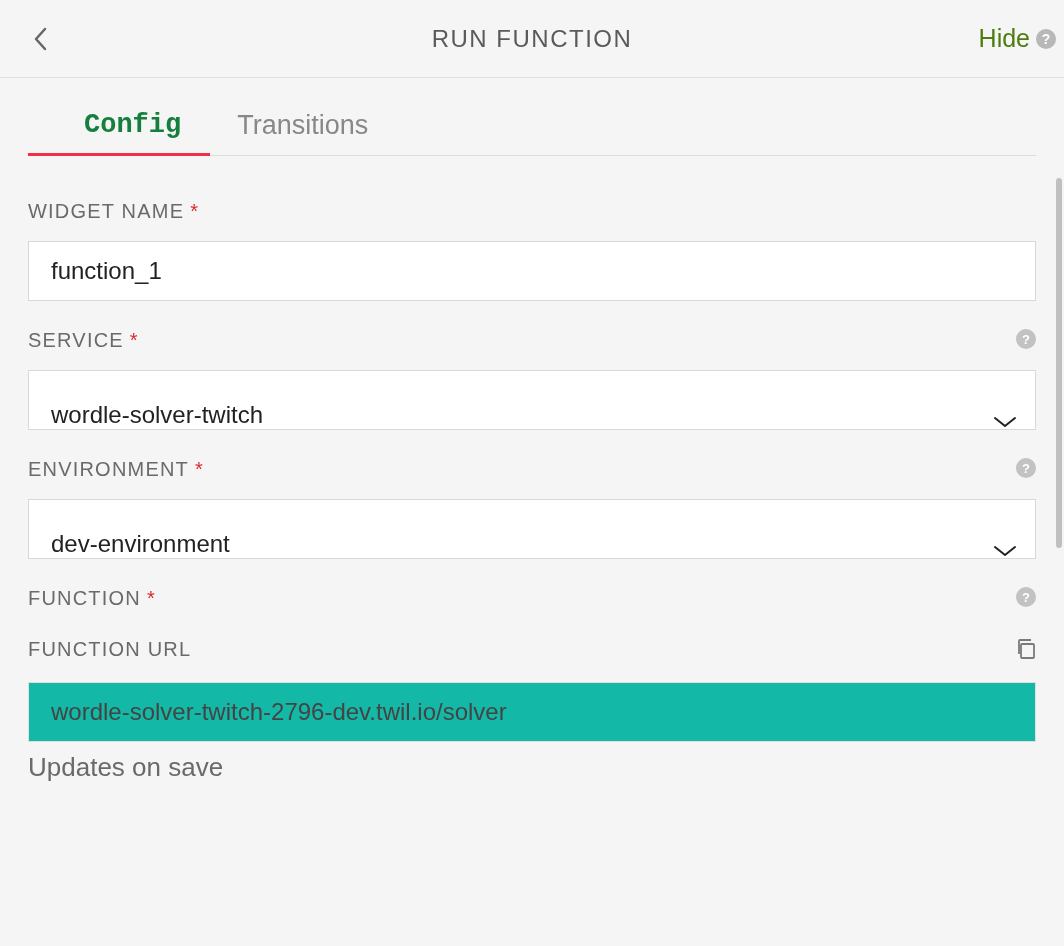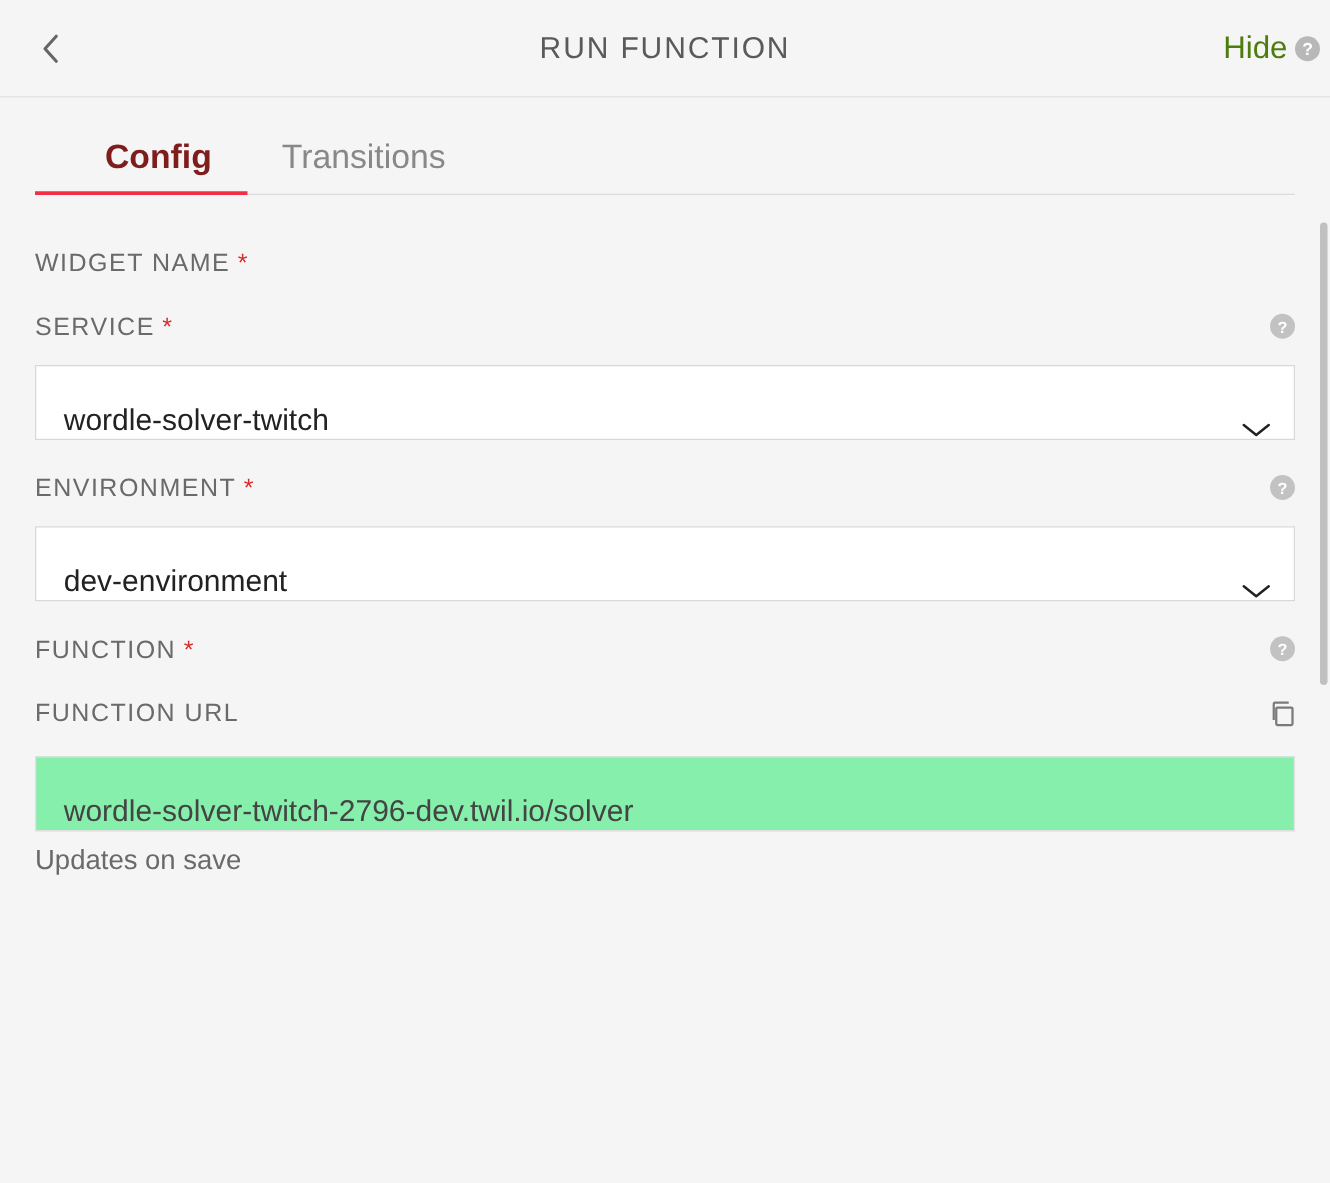--- a/index.html
+++ b/index.html
@@ -76,22 +76,23 @@
     padding-left: 56px;
   }
   .tab {
     font-size: 27px;
     padding: 8px 0 14px 0;
     color: #888;
     cursor: pointer;
     position: relative;
   }
   .tab.active {
-    color: #7f1d1d;
+    color: #15803d;
     font-weight: 600;
+    font-family: Liberation Mono, monospace;
   }
   .tab.active::after {
     content: "";
     position: absolute;
     left: -56px;
     right: -29px;
     bottom: -1px;
     height: 3px;
     background: #f22f46;
   }
@@ -153,28 +154,28 @@
     font-size: 24px;
   }
   .chevron {
     color: #222;
   }
   .copy-icon {
     cursor: pointer;
     color: #7a7a7a;
   }
   .readonly-box {
-    background: #86efac;
+    background: #14b8a6;
     border: 1px solid #e0e0e0;
     display: flex;
-    align-items: flex-end;
+    align-items: center;
     color: #444;
   }
   .hint {
-    font-size: 22px;
+    font-size: 26px;
     color: #6a6a6a;
     margin-top: 10px;
   }
   .scrollbar-track {
     position: absolute;
     right: 0;
     top: 78px;
     width: 10px;
     height: 868px;
   }
@@ -212,20 +213,21 @@
   </div>
 
   <div class="form">
 
     <div class="field">
       <div class="label-row">
         <div class="label">
           <span>WIDGET NAME</span><span class="req">*</span>
         </div>
       </div>
+      <input class="text-input" type="text" value="function_1" style="">
     </div>
 
     <div class="field">
       <div class="label-row">
         <div class="label">
           <span>SERVICE</span><span class="req">*</span>
         </div>
         <span class="field-help">?</span>
       </div>
       <div class="select-box">

